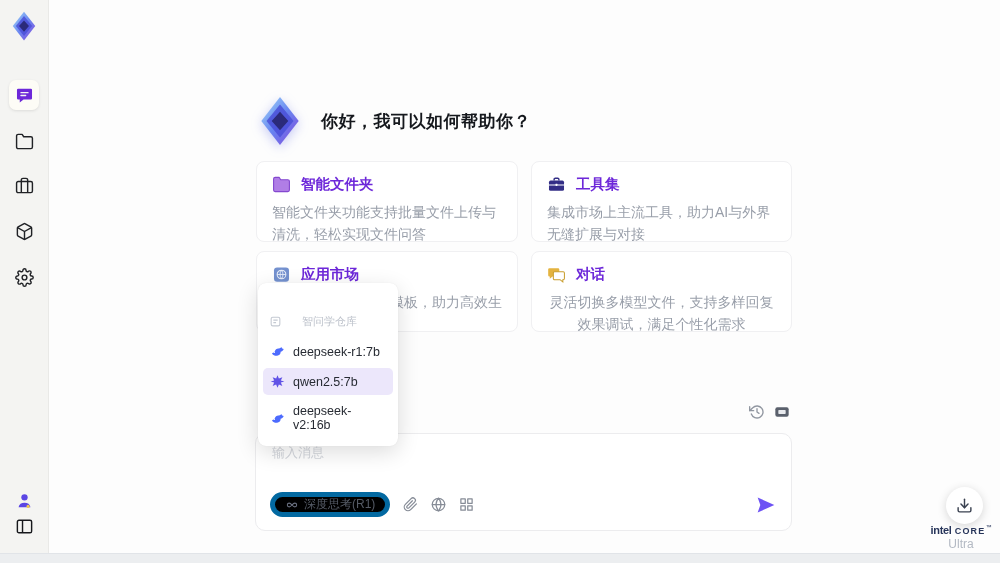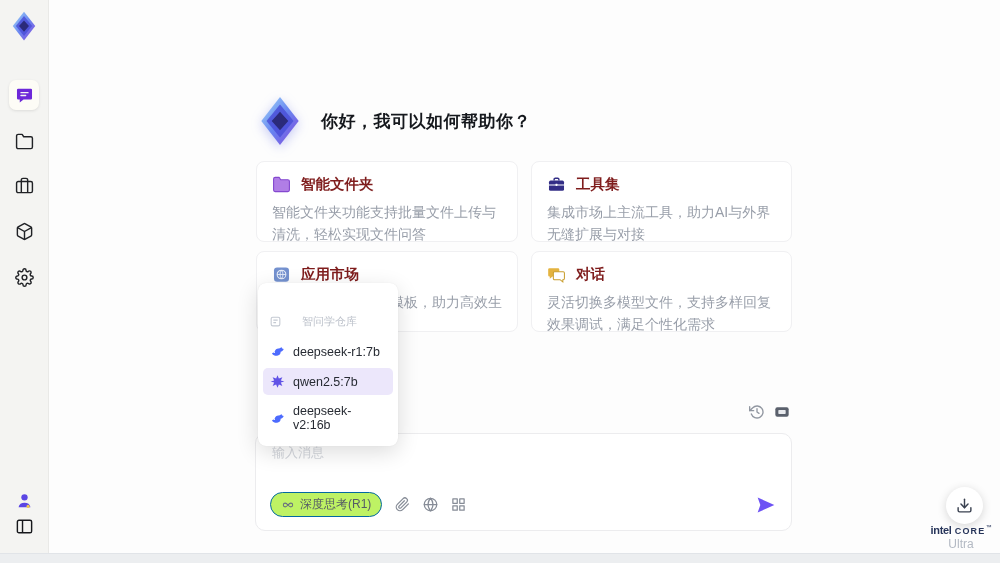--- a/index.html
+++ b/index.html
@@ -17,27 +17,27 @@
 
   
   .greeting { position:absolute; left:255px; top:94px; display:flex; align-items:center; gap:16px; z-index:1; }
   .greeting-logo { width:50px; height:54px; filter:drop-shadow(0 3px 6px rgba(90,100,230,.35)); }
   .greeting-title { font-size:17px; font-weight:700; color:#15181d; letter-spacing:.5px; }
 
   
   .card { position:absolute; background:#fff; border:1px solid #f0f0f2; border-radius:8px; padding:13px 15px; z-index:1; cursor:pointer; }
   .card-head { display:flex; align-items:center; gap:10px; margin-bottom:7px; }
   .card-head svg { width:19px; height:19px; }
-  .card-title { font-size:14.5px; font-weight:700; color:#7f1d1d; }
+  .card-title { font-size:14.5px; font-weight:700; color:#6d28d9; }
   .card-desc { font-size:14px; color:#989ea9; line-height:1.6; }
   .card-desc.indent { text-indent:104px; white-space:nowrap; overflow:hidden; }
   #card-1 { left:256px; top:161px; width:262px; height:81px; }
   #card-2 { left:531px; top:161px; width:261px; height:81px; }
   #card-3 { left:256px; top:251px; width:262px; height:81px; }
-  #card-4 { left:531px; top:251px; width:261px; height:81px; }
+  #card-4 { left:531px; top:251px; width:261px; height:81px;text-align:center; }
 
   
   .dropdown { position:absolute; left:258px; top:283px; width:140px; background:#fff; border-radius:8px;
               box-shadow:0 6px 22px rgba(0,0,0,.14), 0 0 1px rgba(0,0,0,.10); padding:6px 5px 8px 5px; z-index:20; }
   .dd-header { display:flex; align-items:center; gap:20px; padding:4px 6px 6px 6px; color:#bdc2cb; font-size:11px;margin-top:21px; }
   .dd-header svg { width:13px; height:13px; }
   .dd-item { display:flex; align-items:center; gap:8px; padding:6px 7px; border-radius:5px; font-size:12.5px; color:#272b33; cursor:pointer; margin-top:3px; }
   .dd-item svg { width:15px; height:15px; flex:none; }
   .dd-item.selected { background:#ece7fb; }
 
@@ -51,22 +51,22 @@
   .quick-icons { position:absolute; left:749px; top:404px; display:flex; align-items:center; gap:9px; z-index:1; }
   .quick-icons svg { width:16px; height:16px; cursor:pointer; }
 
   
   .composer { position:absolute; left:255px; top:433px; width:537px; height:98px; background:#fff;
               border:1px solid #ececee; border-radius:10px; z-index:1; }
   .composer textarea { position:absolute; left:16px; top:10px; width:500px; height:42px; border:none; outline:none; resize:none;
                        font-size:13px; font-family:inherit; color:#333; background:transparent; }
   .composer textarea::placeholder { color:#d3d6dc; }
   .composer-toolbar { position:absolute; left:14px; bottom:13px; display:flex; align-items:center; gap:13px; }
-  .deep-pill { display:flex; align-items:center; gap:5px; height:25px; padding:0 10px; border:1px solid #0369a1;
-               border-radius:14px; font-size:12px; color:#555b66; background:#bef264; cursor:pointer; }
+  .deep-pill { display:flex; align-items:center; gap:5px; height:25px; padding:0 10px; border:5px solid #0369a1;
+               border-radius:14px; font-size:12px; color:#555b66; background:#000000; cursor:pointer; }
   .deep-pill svg { width:14px; height:14px; }
   .tool-icon { width:15px; height:15px; cursor:pointer; }
   .send-btn { position:absolute; right:15px; bottom:15px; width:20px; height:20px; cursor:pointer; }
 
   
   .fab { position:absolute; left:946px; top:487px; width:37px; height:37px; border-radius:50%; background:#fff;
          box-shadow:0 2px 10px rgba(0,0,0,.16); display:flex; align-items:center; justify-content:center; cursor:pointer; z-index:6; }
   .fab svg { width:17px; height:17px; }
   .intel-badge { position:absolute; left:926px; top:524px; width:70px; text-align:center; z-index:6; line-height:1.1; }
   .intel-row { color:#27355a; font-size:11px; }

